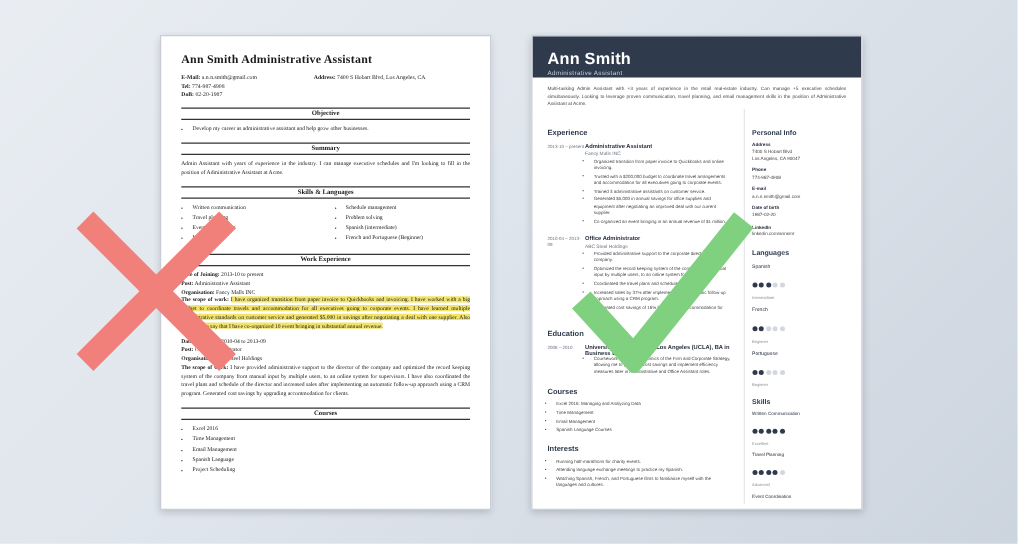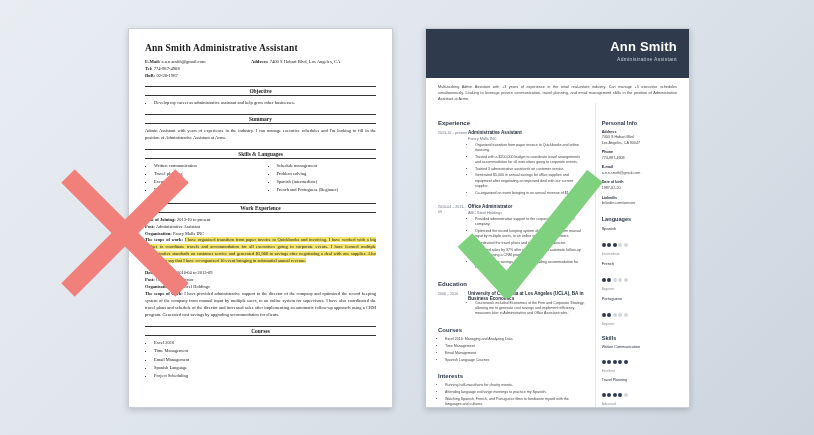--- a/index.html
+++ b/index.html
@@ -37,21 +37,21 @@
   .l-para{text-align:justify;}
 
   
   .doc-right{
     position:absolute;left:425px;top:28px;width:265px;height:380px;
     background:#fff;border:1px solid #c9ced6;
     box-shadow:0 2px 6px rgba(0,0,0,.18);
     box-sizing:border-box;overflow:hidden;
     font-family:"Liberation Sans",sans-serif;color:#2b2b2b;
   }
-  .r-head{background:#2f3b4d;color:#fff;padding:10px 12px 16px;text-align:right;}
+  .r-head{background:#2f3b4d;color:#fff;padding:10px 12px 0;}
   .r-name{font-size:13px;font-weight:bold;letter-spacing:.2px;}
   .r-title{font-size:5px;color:#c8d0da;margin-top:2px;letter-spacing:.3px;}
   .r-cols{display:flex;}
   .r-main{width:170px;padding:8px 9px 0 12px;box-sizing:border-box;}
   .r-side{width:95px;padding:8px 10px 0 6px;box-sizing:border-box;border-left:1px solid #e4e7ec;}
   .r-summary{font-size:3.8px;line-height:1.55;color:#444;text-align:justify;padding:7px 12px 0;}
   .r-h{font-size:6px;font-weight:bold;color:#2f3b4d;margin:9px 0 4px;}
   .r-side .r-h{font-size:5.6px;}
   .r-entry{display:flex;margin-bottom:7px;}
   .r-date{width:30px;flex:none;font-size:3.6px;color:#6b7280;line-height:1.5;padding-top:1px;}

